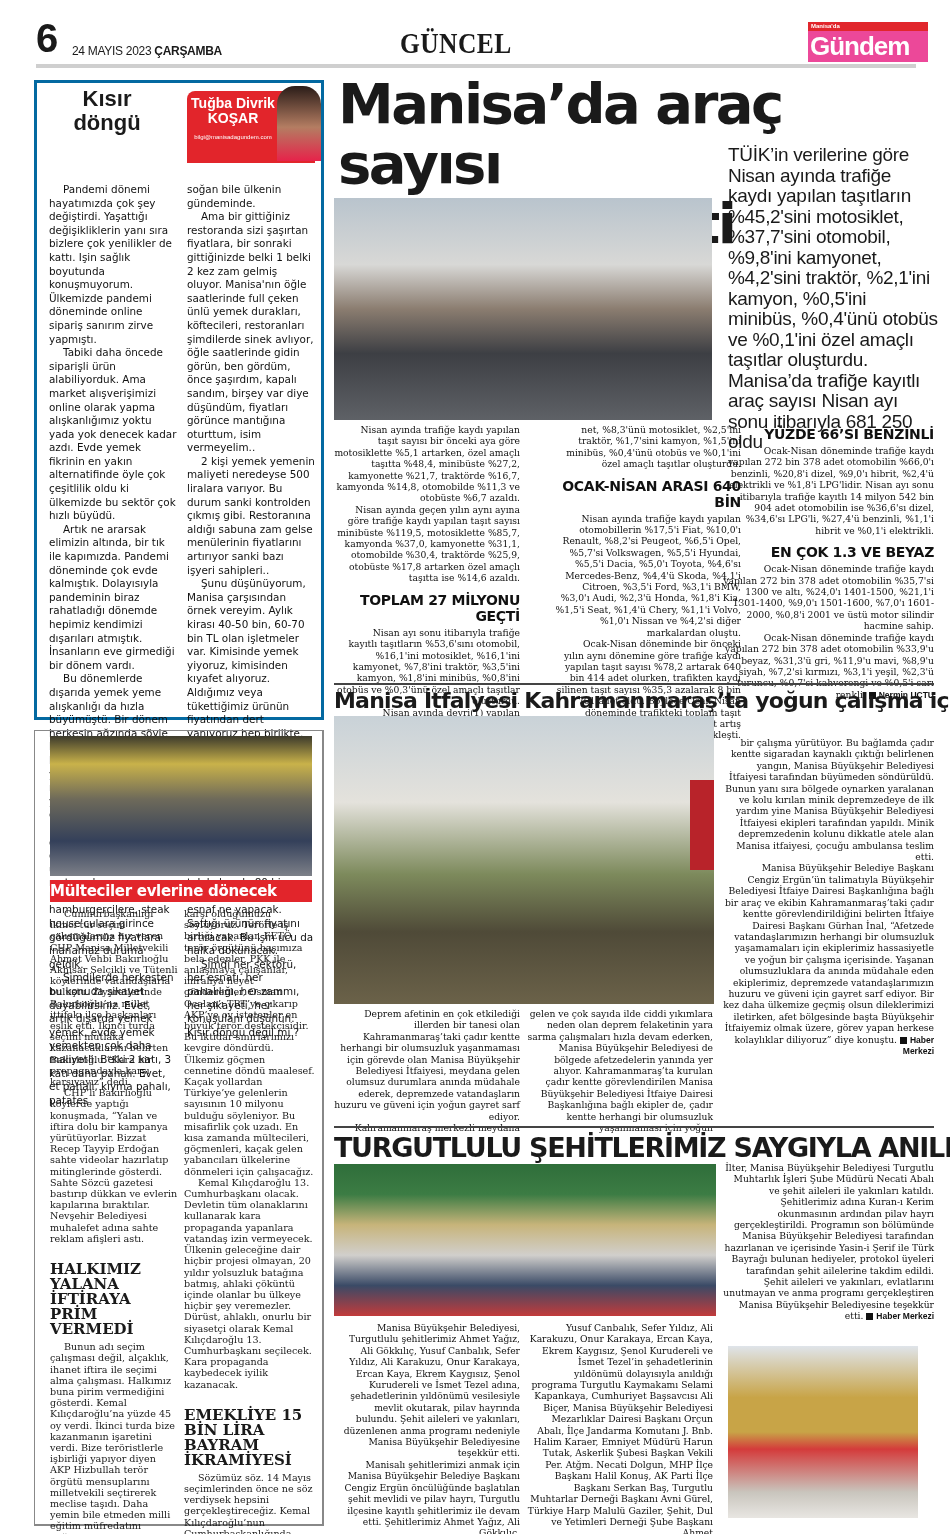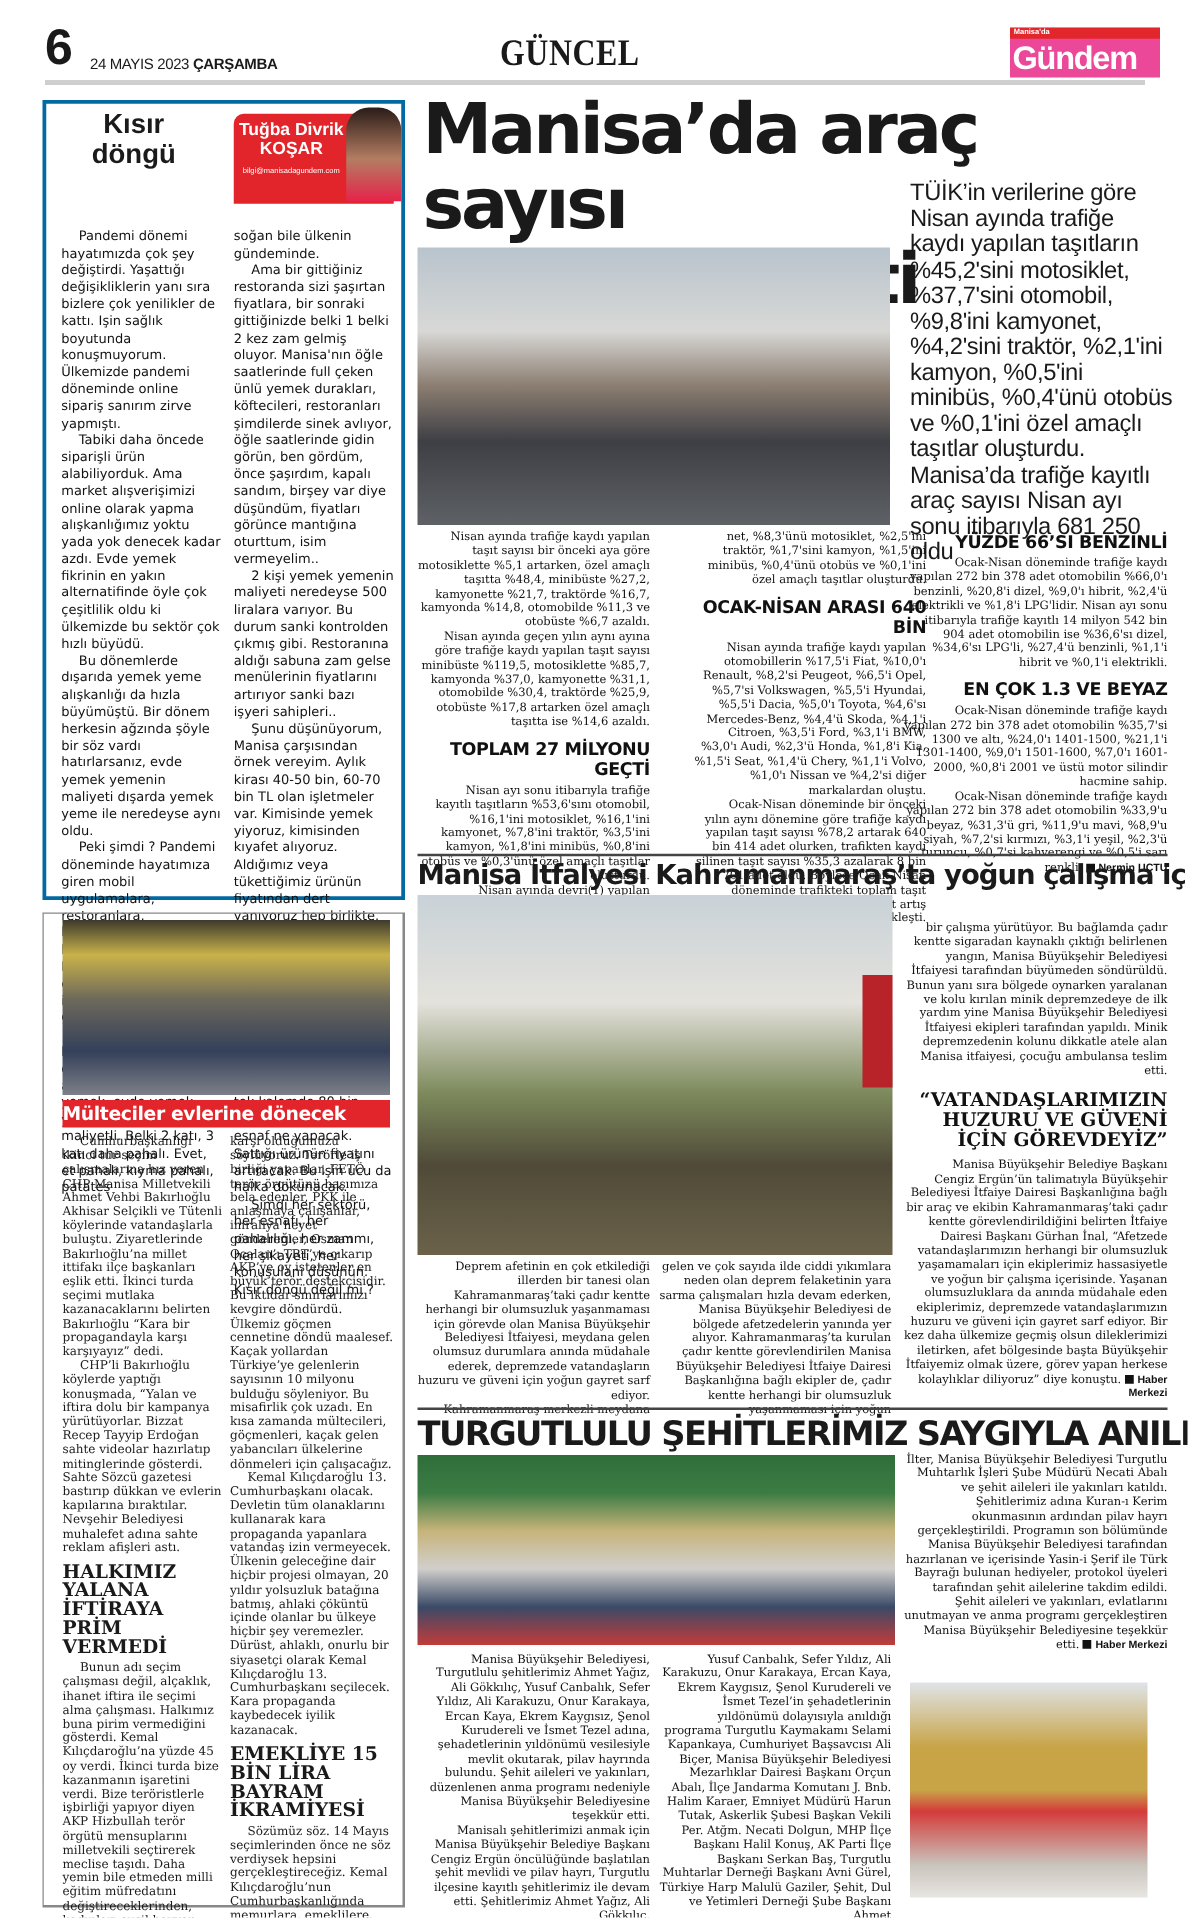--- a/index.html
+++ b/index.html
@@ -47,21 +47,21 @@
 #a2-c3{left:722px;top:737px;width:212px}
 .quoteh{font:bold 15px "DejaVu Serif",serif;line-height:16px;margin:10px 0 6px}
 
 #pol-box{left:34px;top:730px;width:290px;height:796px;border:1px solid #888;border-right-width:2px;border-bottom-width:2px}
 #photo-pol{left:50px;top:736px;width:262px;height:140px;background:linear-gradient(180deg,#3c3a2c 0%,#c9b24a 20%,#6e6a5a 45%,#34405a 75%,#7d8088 100%)}
 #pol-banner{left:50px;top:880px;width:262px;height:22px;background:#e2252b;color:#fff;font:bold 15px "DejaVu Sans",sans-serif;line-height:22px;letter-spacing:-0.3px}
 .polt{font:9.6px "DejaVu Serif",serif;line-height:11.2px}
 .polt p{text-indent:14px}
 #pol-c1{left:50px;top:908px;width:128px}
 #pol-c2{left:184px;top:908px;width:132px}
-.polh{font:bold 15px "DejaVu Serif",serif;line-height:15px;margin:6px 0 4px}
+.polh{font:bold 15px "DejaVu Serif",serif;line-height:15px;margin:18px 0 4px}
 
 #h-tur{left:334px;top:1132px;font:bold 27px "DejaVu Sans",sans-serif;letter-spacing:-1.3px;white-space:nowrap}
 #photo-tur{left:334px;top:1164px;width:382px;height:152px;background:linear-gradient(180deg,#2f6e3a 0%,#3c7c44 20%,#c7b47a 40%,#d1cfcc 60%,#3a4a66 80%,#c23b3b 100%)}
 #a3-c1{left:334px;top:1322px;width:186px}
 #a3-c2{left:527px;top:1322px;width:186px}
 #a3-c3{left:722px;top:1162px;width:212px}
 #photo-tur2{left:728px;top:1346px;width:190px;height:172px;background:linear-gradient(180deg,#dfe4ea 0%,#c8a447 30%,#c8a447 50%,#d43b3b 60%,#c9c5bd 85%,#e8e6e2 100%)}
 </style>
 </head>
 <body>
@@ -82,20 +82,21 @@
   </div>
   <div id="col-author" class="abs">
     <div>Tuğba Divrik</div>
     <div>KOŞAR</div>
     <div class="mail">bilgi@manisadagundem.com</div>
   </div>
   <div id="col-photo" class="abs"></div>
   <div id="col-c1" class="abs coltext">
     <p>Pandemi dönemi hayatımızda çok şey değiştirdi. Yaşattığı değişikliklerin yanı sıra bizlere çok yenilikler de kattı. Işin sağlık boyutunda konuşmuyorum. Ülkemizde pandemi döneminde online sipariş sanırım zirve yapmıştı.</p>
     <p>Tabiki daha öncede siparişli ürün alabiliyorduk. Ama market alışverişimizi online olarak yapma alışkanlığımız yoktu yada yok denecek kadar azdı. Evde yemek fikrinin en yakın alternatifinde öyle çok çeşitlilik oldu ki ülkemizde bu sektör çok hızlı büyüdü.</p>
+    <p>Artık ne ararsak elimizin altında, bir tık ile kapımızda. Pandemi döneminde çok evde kalmıştık. Dolayısıyla pandeminin biraz rahatladığı dönemde hepimiz kendimizi dışarıları atmıştık. İnsanların eve girmediği bir dönem vardı.</p>
     <p>Bu dönemlerde dışarıda yemek yeme alışkanlığı da hızla büyümüştü. Bir dönem herkesin ağzında şöyle bir söz vardı hatırlarsanız, evde yemek yemenin maliyeti dışarda yemek yeme ile neredeyse aynı oldu.</p>
     <p>Peki şimdi ? Pandemi döneminde hayatımıza giren mobil uygulamalara, restoranlara, lokantalara, hamburgercilere, steak house'culara girince gördüğümüz fiyatlara inanamaz duruma geldik.</p>
     <p>Şimdilerde herkesten bu konuda şikayet duyabilirsiniz. Evet, artık dışarda yemek yemek, evde yemek yemekten çok daha maliyetli. Belki 2 katı, 3 katı daha pahalı. Evet, et pahalı, kıyma pahalı, patates</p>
   </div>
   <div id="col-c2" class="abs coltext">
     <p style="text-indent:0">soğan bile ülkenin gündeminde.</p>
     <p>Ama bir gittiğiniz restoranda sizi şaşırtan fiyatlara, bir sonraki gittiğinizde belki 1 belki 2 kez zam gelmiş oluyor. Manisa'nın öğle saatlerinde full çeken ünlü yemek durakları, köftecileri, restoranları şimdilerde sinek avlıyor, öğle saatlerinde gidin görün, ben gördüm, önce şaşırdım, kapalı sandım, birşey var diye düşündüm, fiyatları görünce mantığına oturttum, isim vermeyelim..</p>
     <p>2 kişi yemek yemenin maliyeti neredeyse 500 liralara varıyor. Bu durum sanki kontrolden çıkmış gibi. Restoranına aldığı sabuna zam gelse menülerinin fiyatlarını artırıyor sanki bazı işyeri sahipleri..</p>
     <p>Şunu düşünüyorum, Manisa çarşısından örnek vereyim. Aylık kirası 40-50 bin, 60-70 bin TL olan işletmeler var. Kimisinde yemek yiyoruz, kimisinden kıyafet alıyoruz. Aldığımız veya tükettiğimiz ürünün fiyatından dert yanıyoruz hep birlikte. Peki, kirası 50 bin TL olan işletmenin kira zammı olduğunda ne olacak ? Konut harici gayrimenkuller için kira artış oranı Mayıs ayında %67,20 olarak uygulanacakmış. 50 bin TL kirası olan bir işletmenin sadece kirası tek kalemde 80 bin liralara çıkacak. Peki bu esnaf ne yapacak. Sattığı ürünün fiyatını artıracak. Bu işin ucu da halka dokunacak.</p>
     <p>Şimdi her sektörü, her esnafı, her pahalılığı, her zammı, her şikayeti, her konuşulanı düşünün. Kısır döngü değil mi ?</p>
@@ -135,21 +136,20 @@
 <div id="truck" class="abs"></div>
 <div id="a2-c1" class="abs news">
   <p>Deprem afetinin en çok etkilediği illerden bir tanesi olan Kahramanmaraş’taki çadır kentte herhangi bir olumsuzluk yaşanmaması için görevde olan Manisa Büyükşehir Belediyesi İtfaiyesi, meydana gelen olumsuz durumlara anında müdahale ederek, depremzede vatandaşların huzuru ve güveni için yoğun gayret sarf ediyor.</p>
   <p>Kahramanmaraş merkezli meydana</p>
 </div>
 <div id="a2-c2" class="abs news">
   <p style="text-indent:0">gelen ve çok sayıda ilde ciddi yıkımlara neden olan deprem felaketinin yara sarma çalışmaları hızla devam ederken, Manisa Büyükşehir Belediyesi de bölgede afetzedelerin yanında yer alıyor. Kahramanmaraş’ta kurulan çadır kentte görevlendirilen Manisa Büyükşehir Belediyesi İtfaiye Dairesi Başkanlığına bağlı ekipler de, çadır kentte herhangi bir olumsuzluk yaşanmaması için yoğun</p>
 </div>
 <div id="a2-c3" class="abs news">
   <p style="text-indent:0">bir çalışma yürütüyor. Bu bağlamda çadır kentte sigaradan kaynaklı çıktığı belirlenen yangın, Manisa Büyükşehir Belediyesi İtfaiyesi tarafından büyümeden söndürüldü. Bunun yanı sıra bölgede oynarken yaralanan ve kolu kırılan minik depremzedeye de ilk yardım yine Manisa Büyükşehir Belediyesi İtfaiyesi ekipleri tarafından yapıldı. Minik depremzedenin kolunu dikkatle atele alan Manisa itfaiyesi, çocuğu ambulansa teslim etti.</p>
-  <div class="quoteh">“VATANDAŞLARIMIZIN HUZURU VE GÜVENİ İÇİN GÖREVDEYİZ”</div>
   <p><span>Manisa Büyükşehir Belediye Başkanı Cengiz Ergün’ün talimatıyla Büyükşehir Belediyesi İtfaiye Dairesi Başkanlığına bağlı bir araç ve ekibin Kahramanmaraş’taki çadır kentte görevlendirildiğini belirten İtfaiye Dairesi Başkanı Gürhan İnal, “Afetzede vatandaşlarımızın herhangi bir olumsuzluk yaşamamaları için ekiplerimiz hassasiyetle ve yoğun bir çalışma içerisinde. Yaşanan olumsuzluklara da anında müdahale eden ekiplerimiz, depremzede vatandaşlarımızın huzuru ve güveni için gayret sarf ediyor. Bir kez daha ülkemize geçmiş olsun dileklerimizi iletirken, afet bölgesinde başta Büyükşehir İtfaiyemiz olmak üzere, görev yapan herkese kolaylıklar diliyoruz” diye konuştu.</span> <span class="sig">Haber Merkezi</span></p>
 </div>
 <div class="rule" style="left:334px;top:1126px;width:600px"></div>
 
 <div id="pol-box" class="abs"></div>
 <div id="photo-pol" class="abs"></div>
 <div id="pol-banner" class="abs">Mülteciler evlerine dönecek</div>
 <div id="pol-c1" class="abs polt">
   <p>Cumhurbaşkanlığı ikinci tur seçim çalışmalarına hız veren CHP Manisa Milletvekili Ahmet Vehbi Bakırlıoğlu Akhisar Selçikli ve Tütenli köylerinde vatandaşlarla buluştu. Ziyaretlerinde Bakırlıoğlu’na millet ittifakı ilçe başkanları eşlik etti. İkinci turda seçimi mutlaka kazanacaklarını belirten Bakırlıoğlu “Kara bir propagandayla karşı karşıyayız” dedi.</p>
   <p>CHP’li Bakırlıoğlu köylerde yaptığı konuşmada, “Yalan ve iftira dolu bir kampanya yürütüyorlar. Bizzat Recep Tayyip Erdoğan sahte videolar hazırlatıp mitinglerinde gösterdi. Sahte Sözcü gazetesi bastırıp dükkan ve evlerin kapılarına bıraktılar. Nevşehir Belediyesi muhalefet adına sahte reklam afişleri astı.</p>

